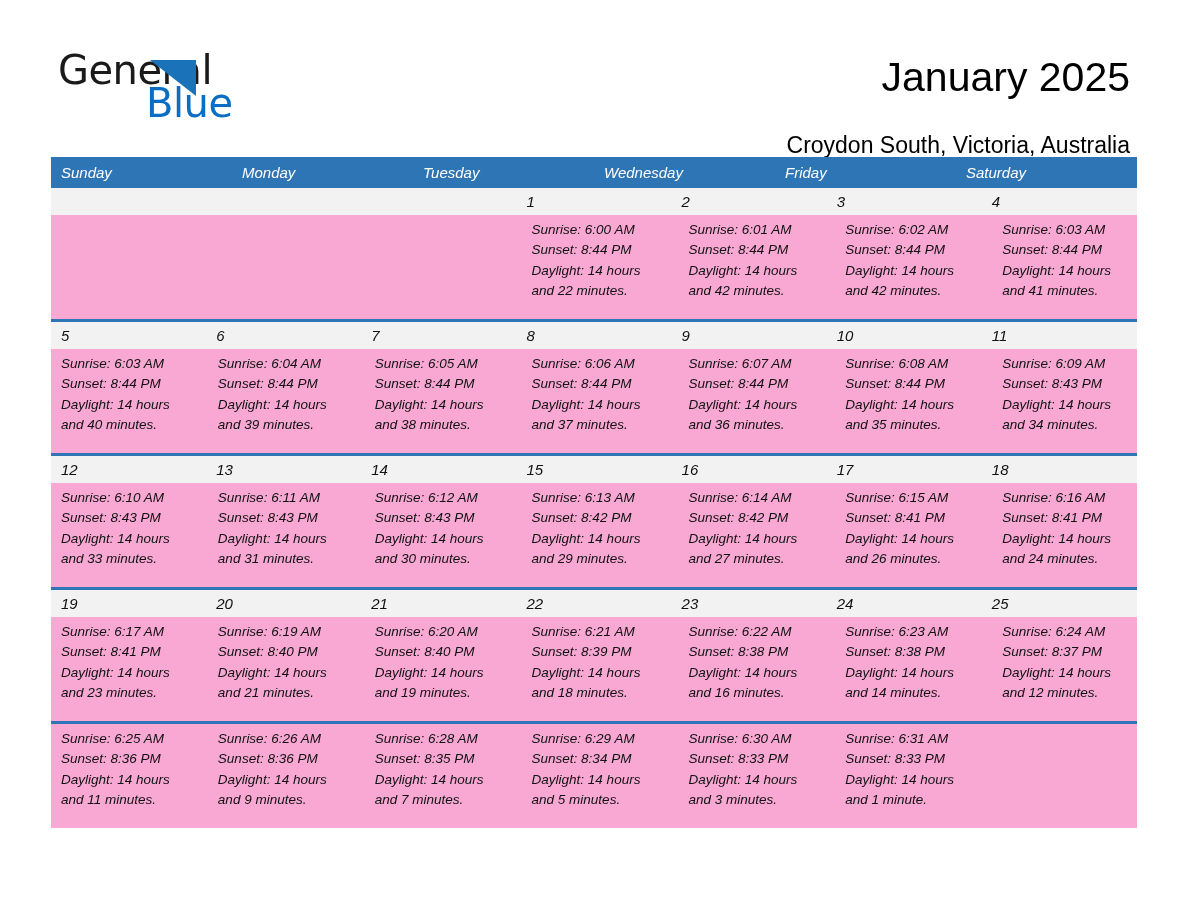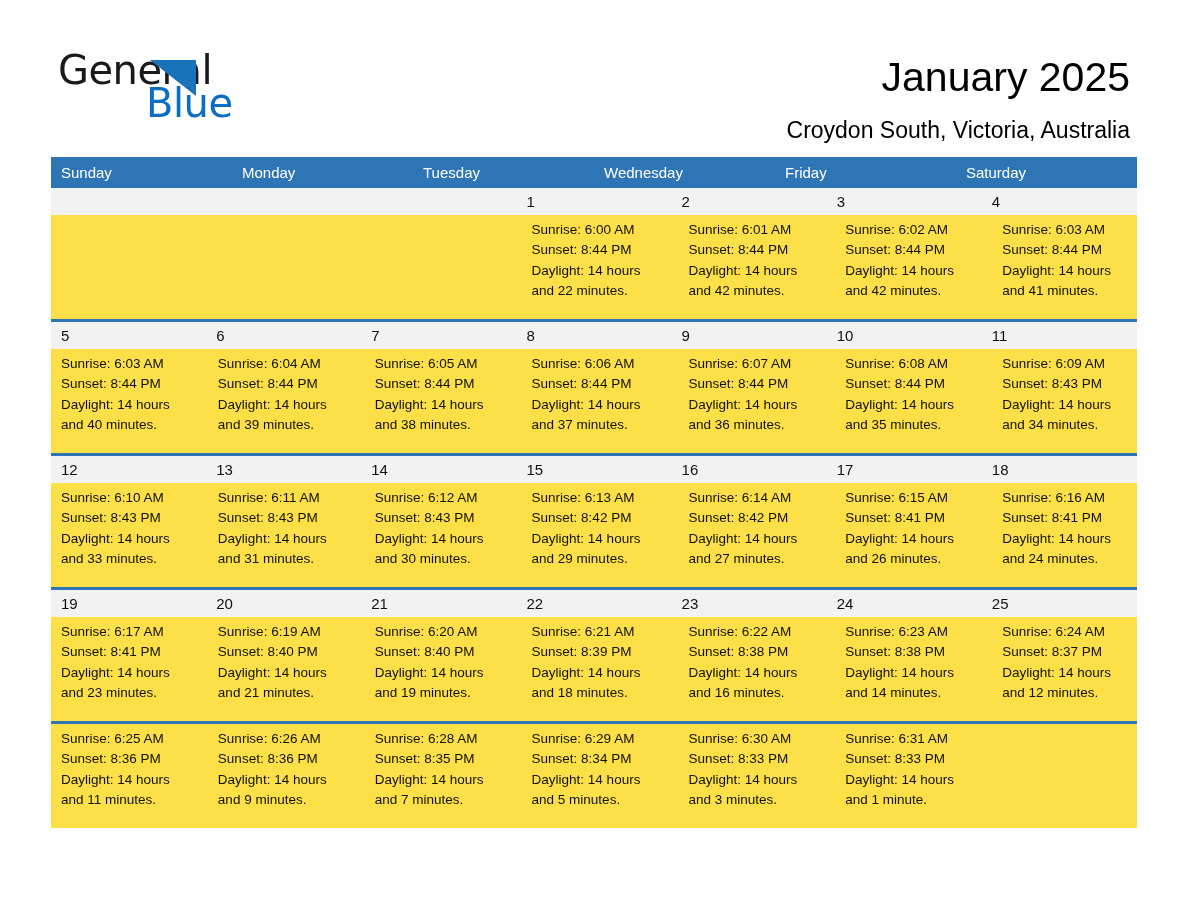--- a/index.html
+++ b/index.html
@@ -73,35 +73,36 @@
     font-size: 41px;
     line-height: 50px;
     font-weight: 400;
     color: #000000;
     text-align: right;
     white-space: nowrap;
   }
   .subtitle {
     position: absolute;
     right: 58px;
-    top: 115px;
+    top: 130px;
     font-size: 23px;
     line-height: 30px;
     font-weight: 400;
     color: #000000;
     text-align: right;
     white-space: nowrap;
   }
 
   
   .calendar {
     position: absolute;
     left: 51px;
     top: 157px;
     width: 1086px;
+    font-style: italic;
   }
   .weekday-row {
     display: flex;
     background: #2e75b6;
     height: 31px;
   }
   .weekday {
     flex: 1 1 0;
     min-width: 0;
     color: #ffffff;
@@ -127,21 +128,21 @@
     flex: 1 1 0;
     min-width: 0;
     font-size: 15px;
     line-height: 27px;
     padding-left: 10px;
     box-sizing: border-box;
     color: #111111;
   }
   .week-body {
     display: flex;
-    background: #fde047;
+    background: #f9a8d4;
     height: 104px;
     gap: 12px;
   }
   .daycell {
     flex: 1 1 0;
     min-width: 0;
     padding: 5px 8px 0 10px;
     box-sizing: border-box;
   }
   .daycell div {

